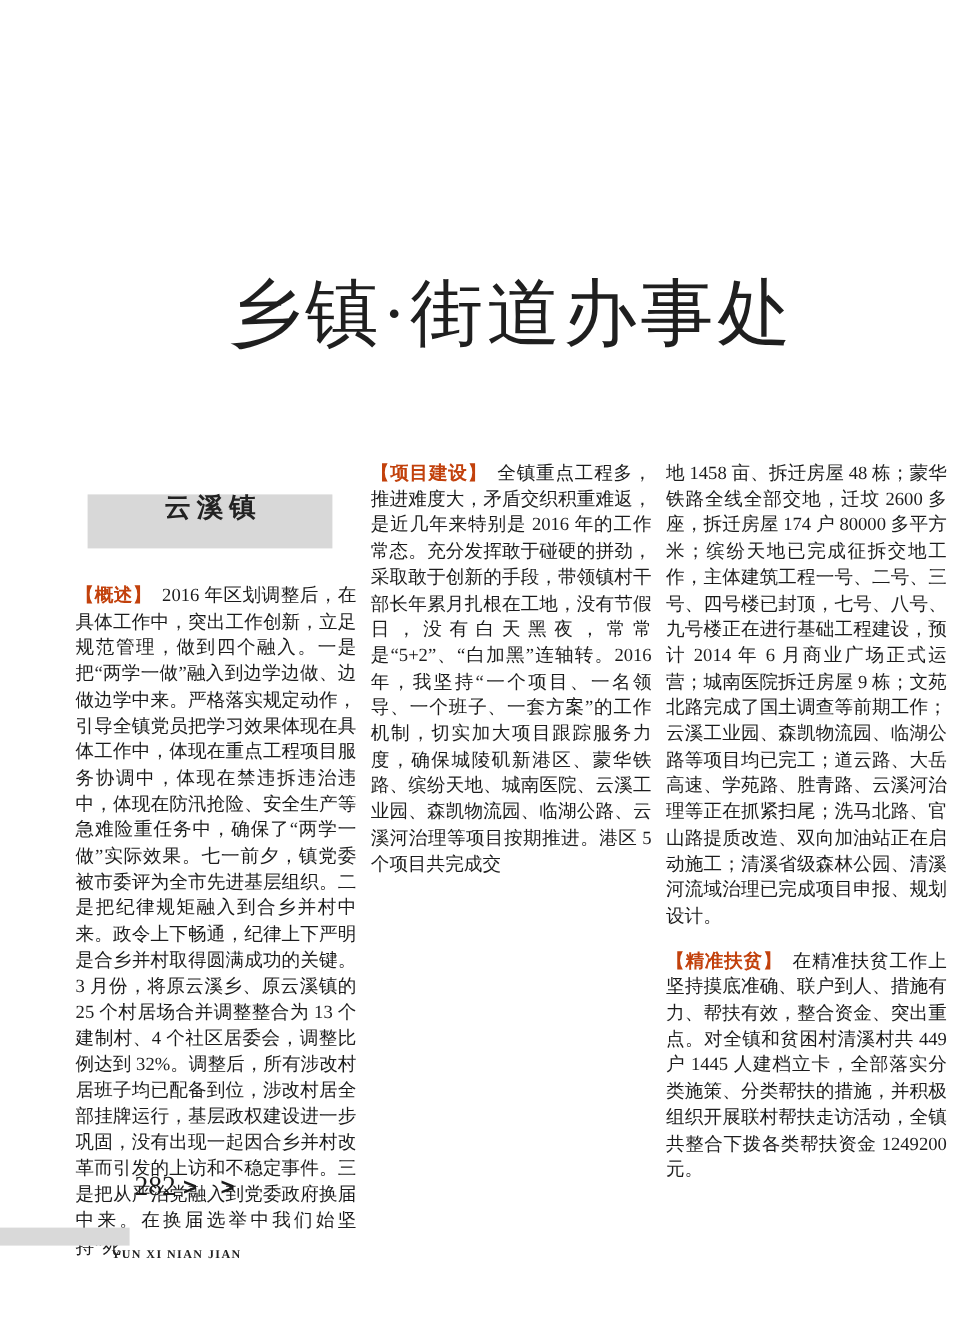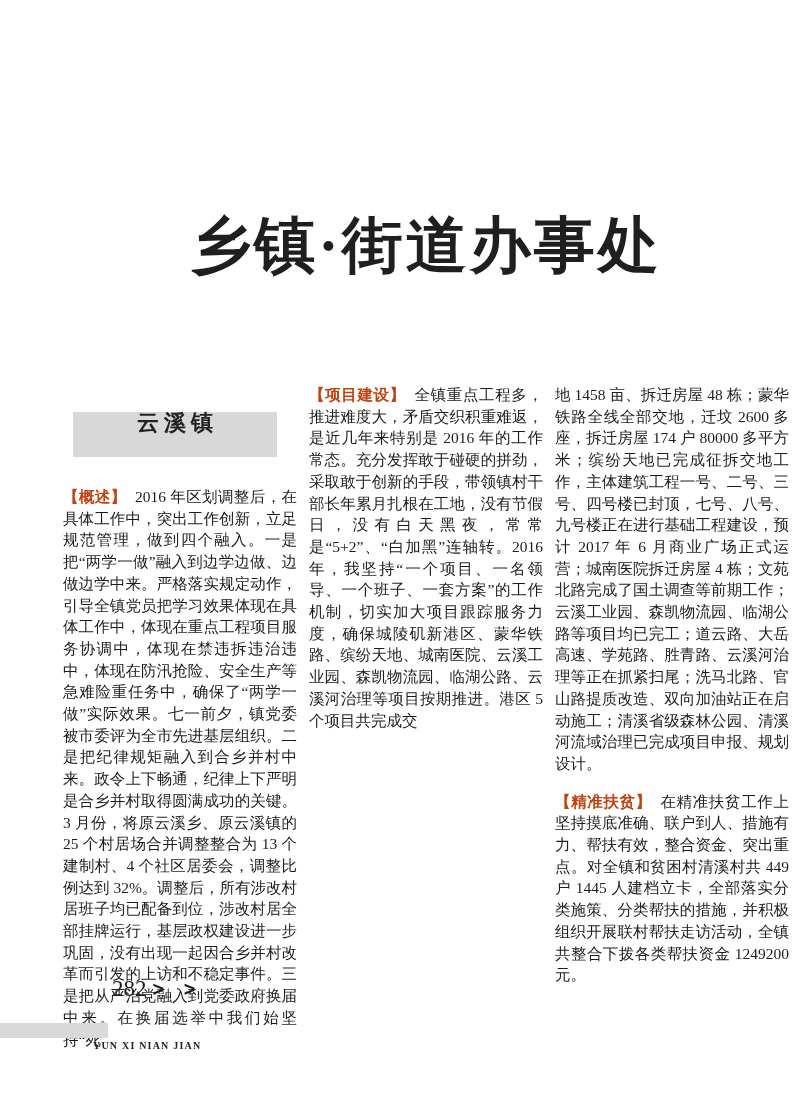--- a/index.html
+++ b/index.html
@@ -7,24 +7,24 @@
     position:relative;
     width:805px;height:1099px;
     background:#ffffff;
     margin:0 auto;
     overflow:hidden;
     font-family:"Liberation Serif","DejaVu Serif",serif;
     color:#1c1c1c;
   }
   .page-title{
     position:absolute;
-    left:63px;top:164px;width:726px;
+    left:63px;top:180px;width:726px;
     text-align:center;
     font-size:61px;
-    font-weight:bold;
+    font-weight:normal;
     letter-spacing:3px;
     color:#1f1f1f;
     font-family:"Liberation Serif","DejaVu Serif",serif;
     white-space:nowrap;
   }
   .content{
     position:absolute;
     left:63px;top:384px;width:726px;
     display:flex;
     gap:12px;
@@ -101,21 +101,21 @@
         <span>云溪镇</span>
       </div>
       <p><b class="block-heading">【概述】</b><span>2016 年区划调整后，在具体工作中，突出工作创新，立足规范管理，做到四个融入。一是把“两学一做”融入到边学边做、边做边学中来。严格落实规定动作，引导全镇党员把学习效果体现在具体工作中，体现在重点工程项目服务协调中，体现在禁违拆违治违中，体现在防汛抢险、安全生产等急难险重任务中，确保了“两学一做”实际效果。七一前夕，镇党委被市委评为全市先进基层组织。二是把纪律规矩融入到合乡并村中来。政令上下畅通，纪律上下严明是合乡并村取得圆满成功的关键。3 月份，将原云溪乡、原云溪镇的 25 个村居场合并调整整合为 13 个建制村、4 个社区居委会，调整比例达到 32%。调整后，所有涉改村居班子均已配备到位，涉改村居全部挂牌运行，基层政权建设进一步巩固，没有出现一起因合乡并村改革而引发的上访和不稳定事件。三是把从严治党融入到党委政府换届中来。在换届选举中我们始坚持“死</span></p>
     </div>
 
     <div class="col">
       <p><b class="block-heading">【项目建设】</b><span>全镇重点工程多，推进难度大，矛盾交织积重难返，是近几年来特别是 2016 年的工作常态。充分发挥敢于碰硬的拼劲，采取敢于创新的手段，带领镇村干部长年累月扎根在工地，没有节假日，没有白天黑夜，常常是“5+2”、“白加黑”连轴转。2016 年，我坚持“一个项目、一名领导、一个班子、一套方案”的工作机制，切实加大项目跟踪服务力度，确保城陵矶新港区、蒙华铁路、缤纷天地、城南医院、云溪工业园、森凯物流园、临湖公路、云溪河治理等项目按期推进。港区 5 个项目共完成交</span></p>
     </div>
 
     <div class="col">
-      <p><span>地 1458 亩、拆迁房屋 48 栋；蒙华铁路全线全部交地，迁坟 2600 多座，拆迁房屋 174 户 80000 多平方米；缤纷天地已完成征拆交地工作，主体建筑工程一号、二号、三号、四号楼已封顶，七号、八号、九号楼正在进行基础工程建设，预计 2017 年 6 月商业广场正式运营；城南医院拆迁房屋 4 栋；文苑北路完成了国土调查等前期工作；云溪工业园、森凯物流园、临湖公路等项目均已完工；道云路、大岳高速、学苑路、胜青路、云溪河治理等正在抓紧扫尾；洗马北路、官山路提质改造、双向加油站正在启动施工；清溪省级森林公园、清溪河流域治理已完成项目申报、规划设计。</span></p>
+      <p><span>地 1458 亩、拆迁房屋 48 栋；蒙华铁路全线全部交地，迁坟 2600 多座，拆迁房屋 174 户 80000 多平方米；缤纷天地已完成征拆交地工作，主体建筑工程一号、二号、三号、四号楼已封顶，七号、八号、九号楼正在进行基础工程建设，预计 2014 年 6 月商业广场正式运营；城南医院拆迁房屋 9 栋；文苑北路完成了国土调查等前期工作；云溪工业园、森凯物流园、临湖公路等项目均已完工；道云路、大岳高速、学苑路、胜青路、云溪河治理等正在抓紧扫尾；洗马北路、官山路提质改造、双向加油站正在启动施工；清溪省级森林公园、清溪河流域治理已完成项目申报、规划设计。</span></p>
       <p><b class="block-heading">【精准扶贫】</b><span>在精准扶贫工作上坚持摸底准确、联户到人、措施有力、帮扶有效，整合资金、突出重点。对全镇和贫困村清溪村共 449 户 1445 人建档立卡，全部落实分类施策、分类帮扶的措施，并积极组织开展联村帮扶走访活动，全镇共整合下拨各类帮扶资金 1249200 元。</span></p>
     </div>
 
   </div>
 
   <div class="footer-bar"></div>
   <div class="footer-pageline">
     <span>282</span><span class="footer-chevrons">&gt; &gt;</span>
   </div>
   <div class="footer-journal">YUN XI NIAN JIAN</div>

